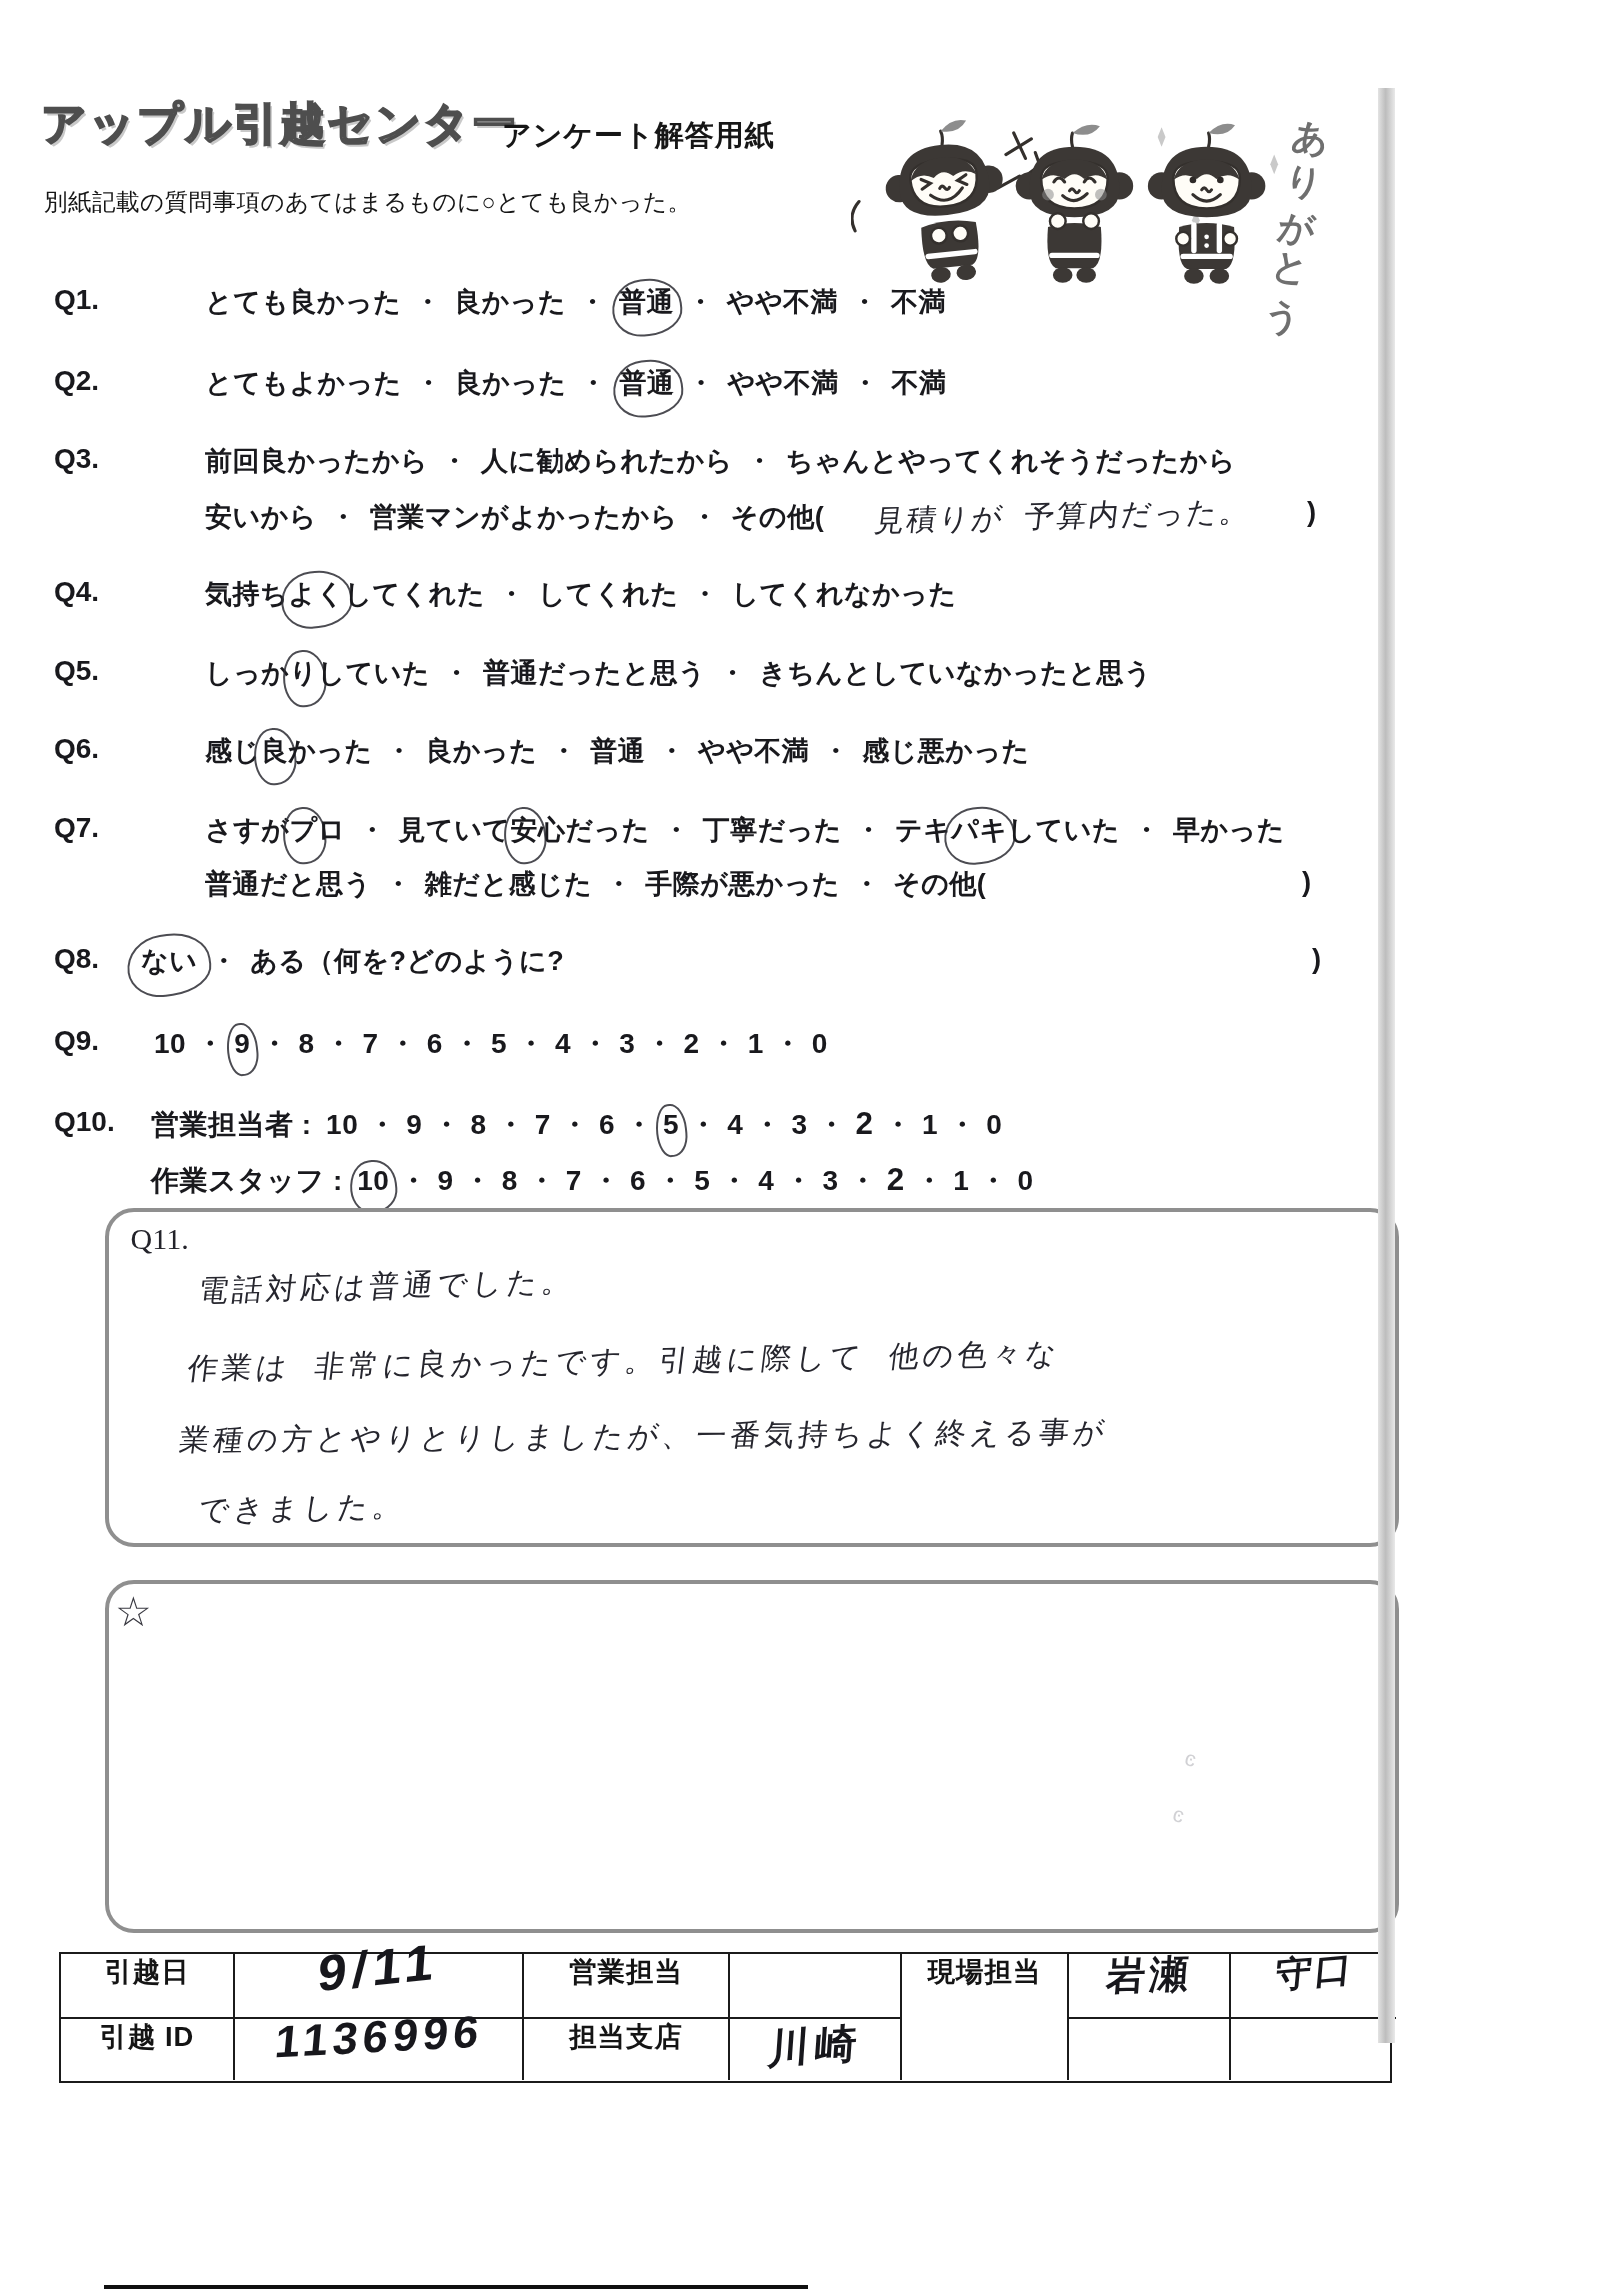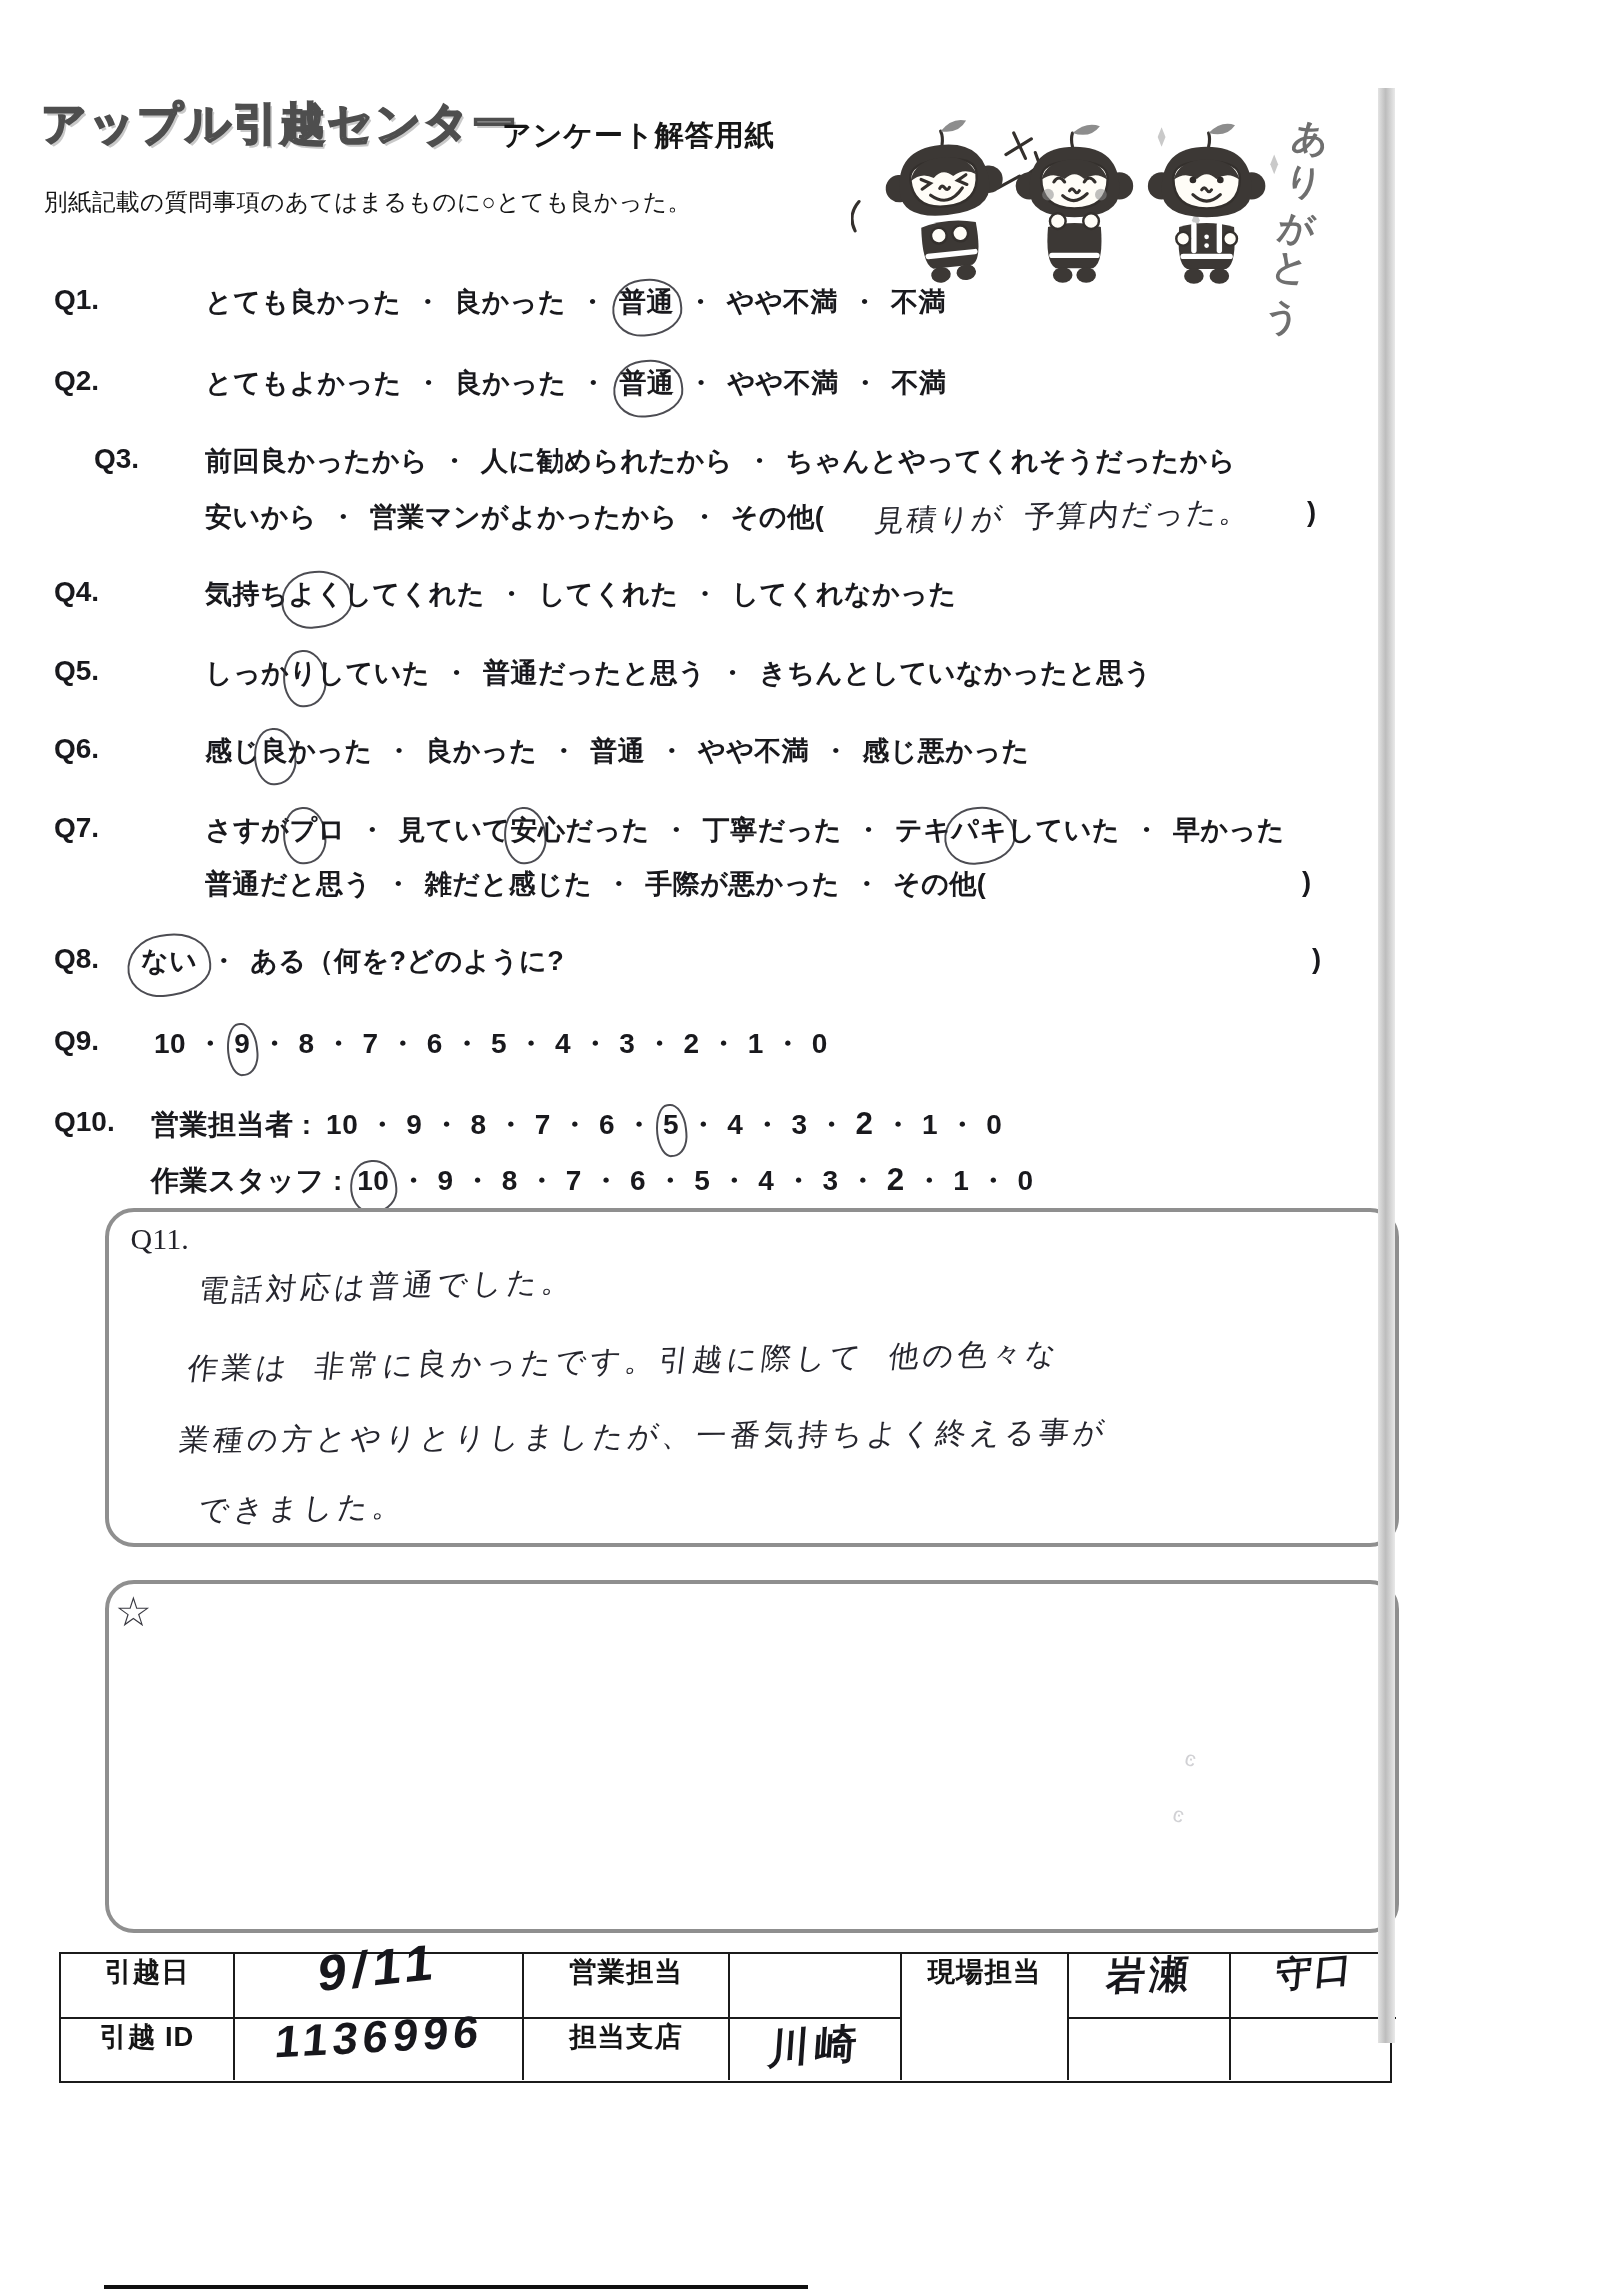--- a/index.html
+++ b/index.html
@@ -177,21 +177,21 @@
       </g>
     </svg>
   </div>
   <div class="thanks">ありがとう</div>
 
   <div id="questions">
       <span class="q-label" style="top: 284px;">Q1.</span>
       <div class="q-line" style="top: 284px; padding-left: 167px;"><span class="opt"><span class="seg">とても良かった</span></span><span class="dot">・</span><span class="opt"><span class="seg">良かった</span></span><span class="dot">・</span><span class="opt"><span class="seg circled">普通</span></span><span class="dot">・</span><span class="opt"><span class="seg">やや不満</span></span><span class="dot">・</span><span class="opt"><span class="seg">不満</span></span></div>
       <span class="q-label" style="top: 365px;">Q2.</span>
       <div class="q-line" style="top: 365px; padding-left: 167px;"><span class="opt"><span class="seg">とてもよかった</span></span><span class="dot">・</span><span class="opt"><span class="seg">良かった</span></span><span class="dot">・</span><span class="opt"><span class="seg circled">普通</span></span><span class="dot">・</span><span class="opt"><span class="seg">やや不満</span></span><span class="dot">・</span><span class="opt"><span class="seg">不満</span></span></div>
-      <span class="q-label" style="top: 443px; margin-left: 40px;">Q3.</span>
+      <span class="q-label" style="top: 443px;">Q3.</span>
       <div class="q-line" style="top: 443px; padding-left: 167px;"><span class="opt"><span class="seg">前回良かったから</span></span><span class="dot">・</span><span class="opt"><span class="seg">人に勧められたから</span></span><span class="dot">・</span><span class="opt"><span class="seg">ちゃんとやってくれそうだったから</span></span></div>
       <div class="q-line" style="top: 496px; padding-left: 167px;"><span class="opt"><span class="seg">安いから</span></span><span class="dot">・</span><span class="opt"><span class="seg">営業マンがよかったから</span></span><span class="dot">・</span><span class="opt"><span class="seg">その他(</span><span class="seg hw inline">見積りが 予算内だった。</span></span><span class="cparen" style="left: 1269px;">)</span></div>
       <span class="q-label" style="top: 576px;">Q4.</span>
       <div class="q-line" style="top: 576px; padding-left: 167px;"><span class="opt"><span class="seg">気持ち</span><span class="seg circled">よく</span><span class="seg">してくれた</span></span><span class="dot">・</span><span class="opt"><span class="seg">してくれた</span></span><span class="dot">・</span><span class="opt"><span class="seg">してくれなかった</span></span></div>
       <span class="q-label" style="top: 655px;">Q5.</span>
       <div class="q-line" style="top: 655px; padding-left: 167px;"><span class="opt"><span class="seg">しっか</span><span class="seg circled">り</span><span class="seg">していた</span></span><span class="dot">・</span><span class="opt"><span class="seg">普通だったと思う</span></span><span class="dot">・</span><span class="opt"><span class="seg">きちんとしていなかったと思う</span></span></div>
       <span class="q-label" style="top: 733px;">Q6.</span>
       <div class="q-line" style="top: 733px; padding-left: 167px;"><span class="opt"><span class="seg">感じ</span><span class="seg circled">良</span><span class="seg">かった</span></span><span class="dot">・</span><span class="opt"><span class="seg">良かった</span></span><span class="dot">・</span><span class="opt"><span class="seg">普通</span></span><span class="dot">・</span><span class="opt"><span class="seg">やや不満</span></span><span class="dot">・</span><span class="opt"><span class="seg">感じ悪かった</span></span></div>
       <span class="q-label" style="top: 812px;">Q7.</span>
       <div class="q-line" style="top: 812px; padding-left: 167px;"><span class="opt"><span class="seg">さすが</span><span class="seg circled">プ</span><span class="seg">ロ</span></span><span class="dot">・</span><span class="opt"><span class="seg">見ていて</span><span class="seg circled">安</span><span class="seg">心だった</span></span><span class="dot">・</span><span class="opt"><span class="seg">丁寧だった</span></span><span class="dot">・</span><span class="opt"><span class="seg">テキ</span><span class="seg circled">パキ</span><span class="seg">していた</span></span><span class="dot">・</span><span class="opt"><span class="seg">早かった</span></span></div>

